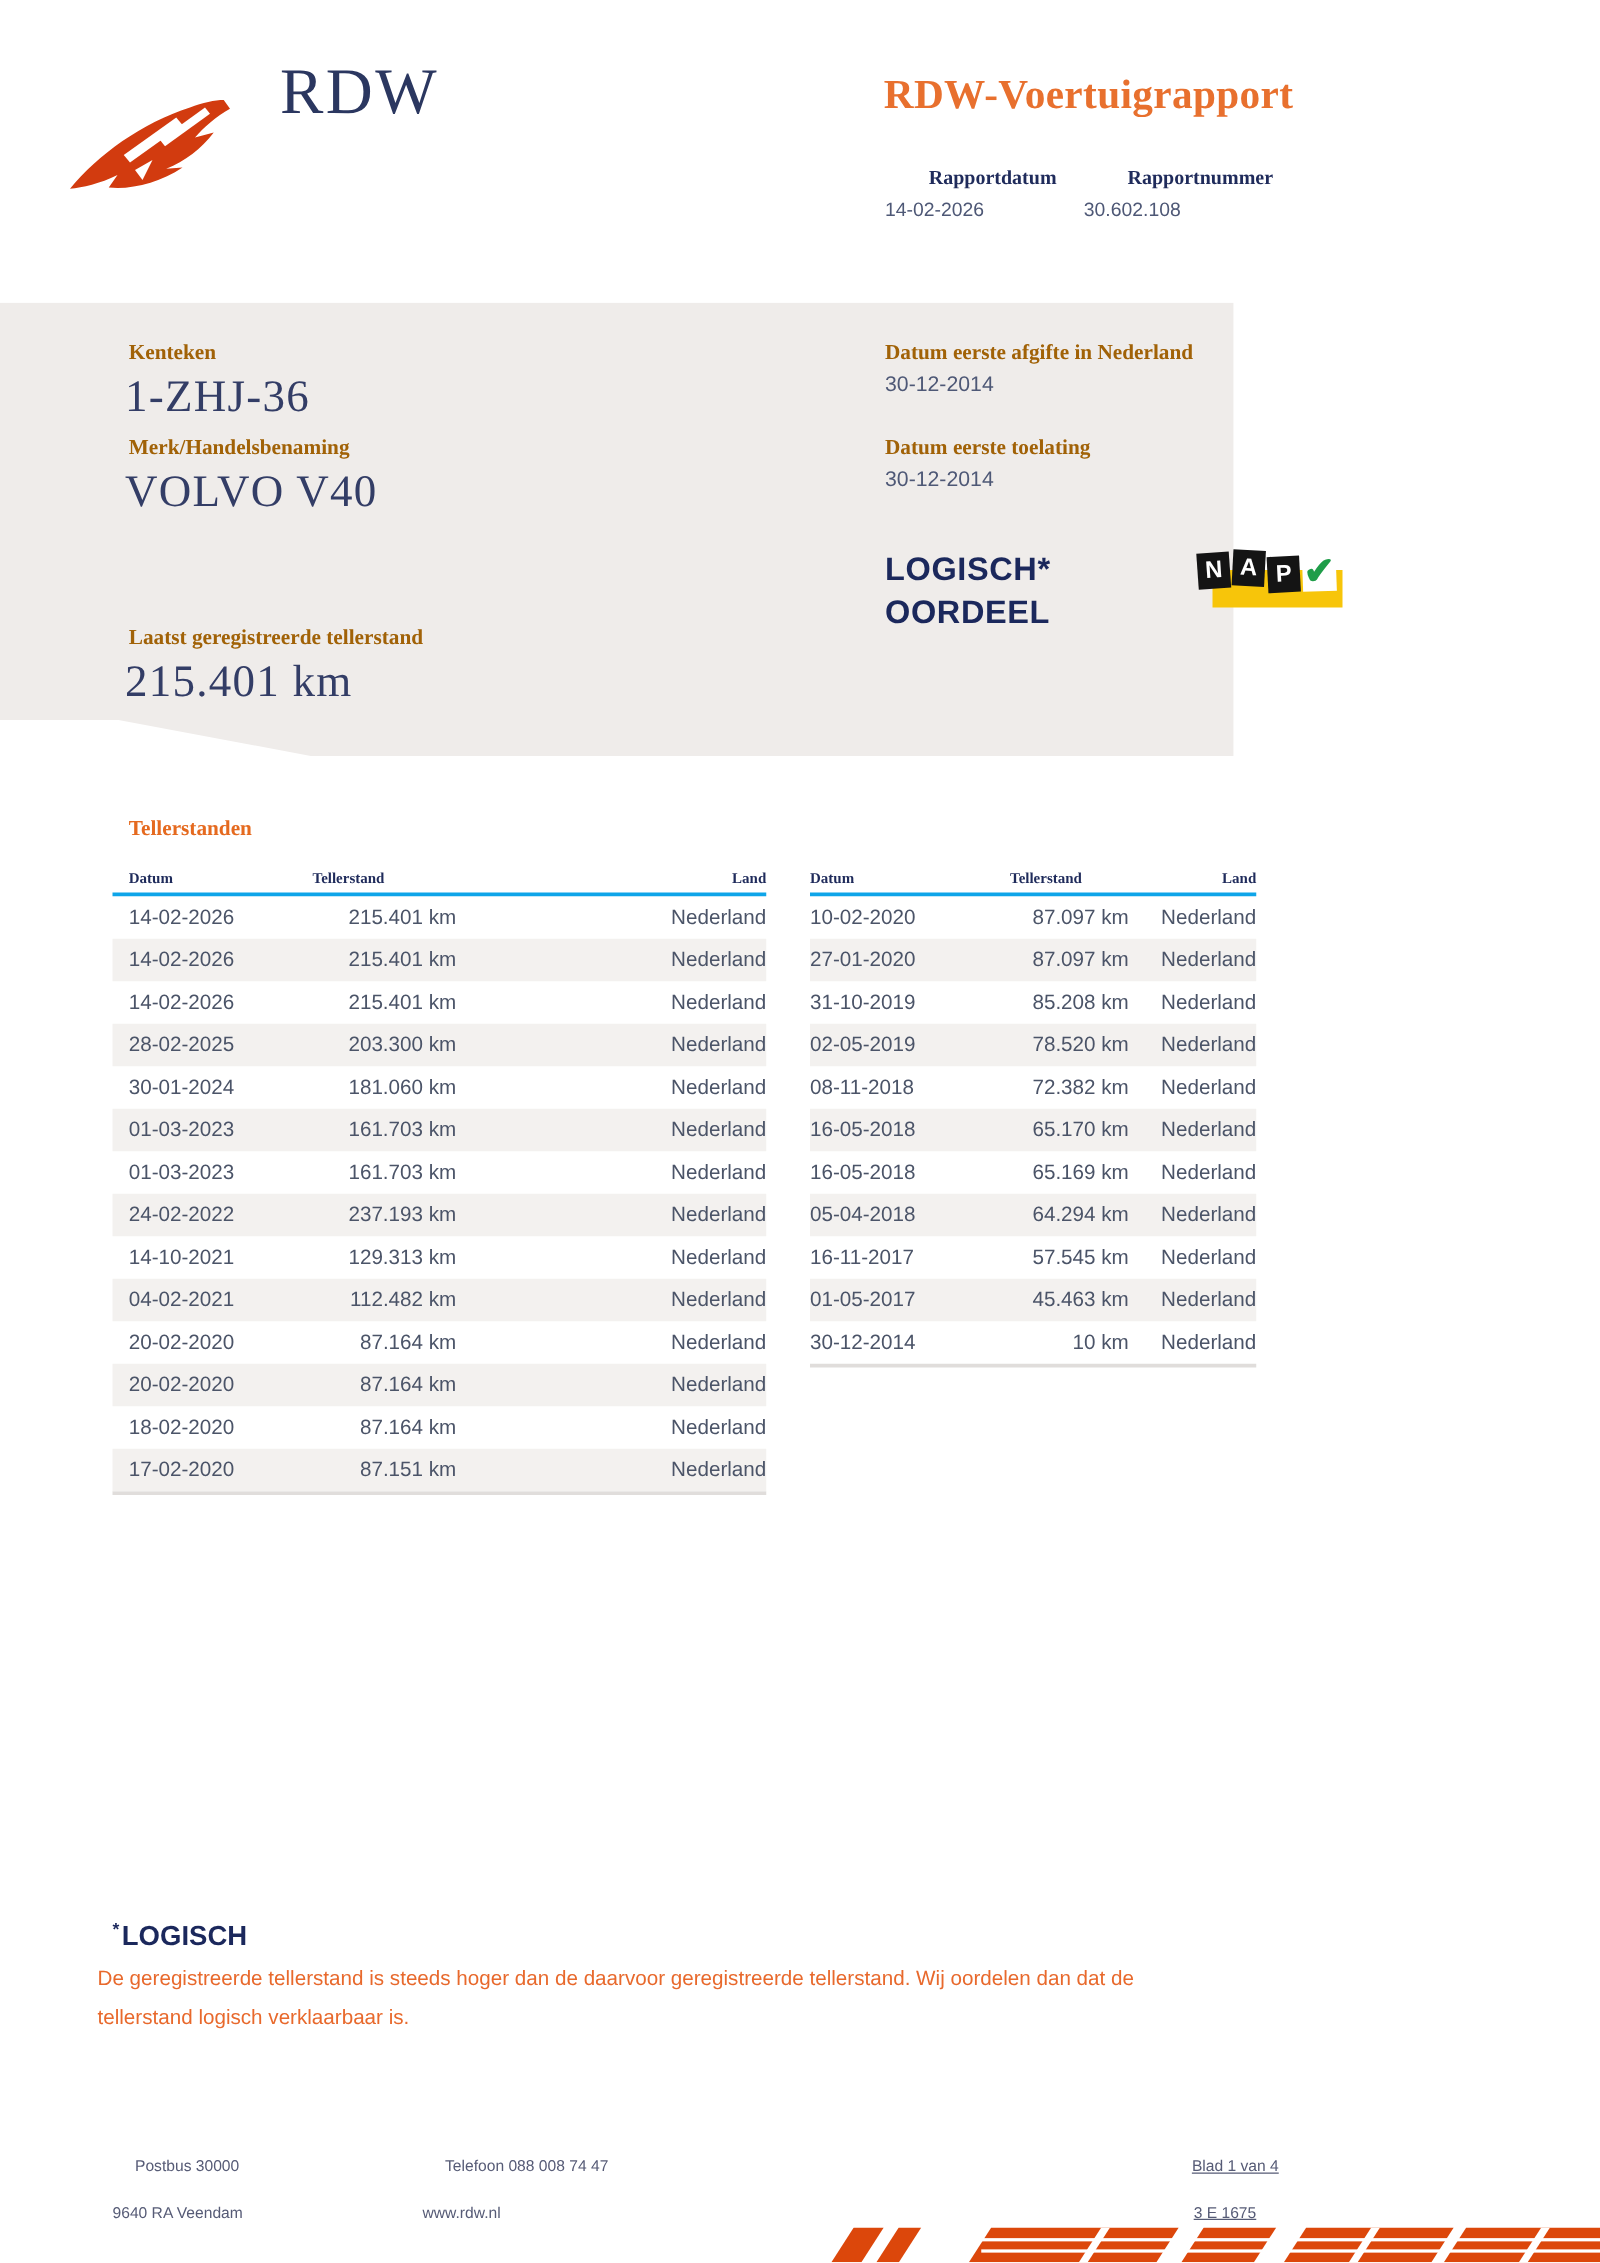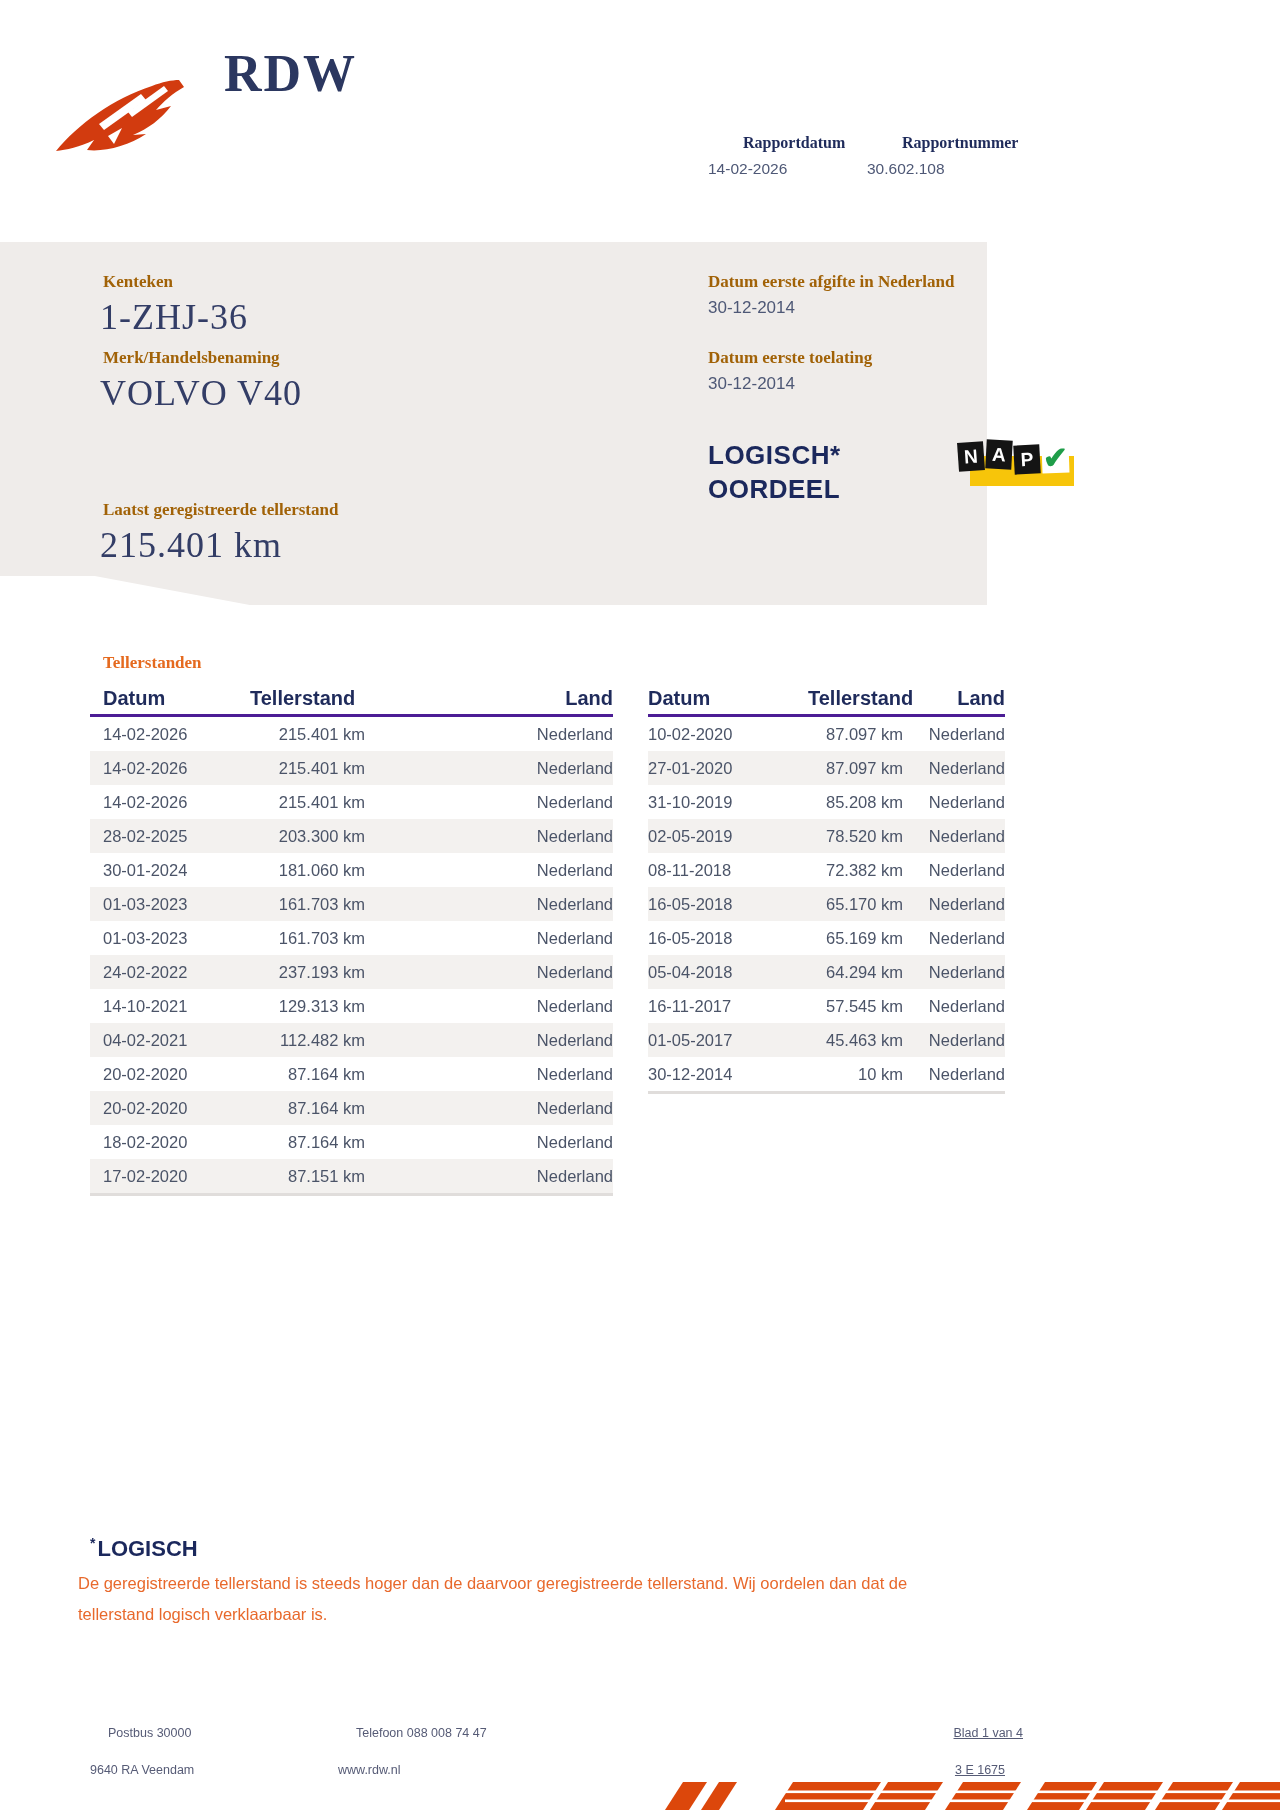--- a/index.html
+++ b/index.html
@@ -2,21 +2,21 @@
 <html><head>
 <meta charset="utf-8">
 <style>
   html,body{margin:0;padding:0;background:#fff;}
   .page{position:relative;width:1280px;height:1810px;background:#ffffff;overflow:hidden;
         font-family:"Liberation Sans",sans-serif;}
 
   
   .logo-bird{position:absolute;left:52px;top:72px;width:160px;height:95px;}
   .logo-text{position:absolute;left:224px;top:44px;font-family:"Liberation Serif",serif;
-             font-weight:bold;font-size:52px;color:#2B3760;letter-spacing:2px;}
+             font-weight:normal;font-size:52px;color:#2B3760;letter-spacing:2px;}
   .doc-title{position:absolute;left:707px;top:58px;font-family:"Liberation Serif",serif;
              font-weight:bold;font-size:33px;color:#E8702E;letter-spacing:.3px;}
   .rep-label{position:absolute;top:134px;font-family:"Liberation Serif",serif;font-weight:bold;
              font-size:16px;color:#1F2B5B;margin-left:35px;}
   .rep-value{position:absolute;top:160px;font-size:15.5px;color:#4E5876;}
   .x-date{left:708px;} .x-num{left:867px;}
 
   
   .graybox{position:absolute;left:0;top:242px;width:987px;height:363px;background:#EFECEA;
            clip-path:polygon(0 0,100% 0,100% 100%,25.3% 100%,9.6% 92%,0 92%);}
@@ -40,22 +40,22 @@
              color:#1F9D49;font-size:30px;line-height:27px;font-weight:bold;text-align:center;
              transform:rotate(-2deg);}
 
   
   .section-title{position:absolute;left:103px;top:653px;font-family:"Liberation Serif",serif;
                  font-weight:bold;font-size:17px;color:#E56A1F;}
   .mtable{position:absolute;top:684px;}
   .tleft{left:90px;width:523px;}
   .tright{left:648px;width:357px;}
   .thead{display:grid;height:26px;align-items:end;padding-bottom:4px;
-         border-bottom:3px solid #4c1d95;font-family:Liberation Sans, sans-serif;
-         font-weight:bold;font-size:20px;color:#1F2B5B;}
+         border-bottom:3px solid #0ea5e9;font-family:Liberation Serif, serif;
+         font-weight:bold;font-size:12px;color:#1F2B5B;}
   .tleft .thead,.tleft .trow{grid-template-columns:160px 115px 1fr;}
   .tright .thead,.tright .trow{grid-template-columns:160px 95px 1fr;}
   .rows{border-bottom:3px solid #E0DDDB;}
   .trow{display:grid;height:34px;align-items:center;font-size:16.5px;color:#4B5468;}
   .trow:nth-child(even){background:#F3F1EF;}
   .tc.c1,.th.h1v{text-align:right;}
   .tc.c2,.th.h2{text-align:right;}
   .tleft .tc.c0,.tleft .th.h0{padding-left:13px;}
 
   
@@ -78,20 +78,21 @@
 <div class="page">
 
   <svg class="logo-bird" viewBox="0 0 160 95" xmlns="http://www.w3.org/2000/svg">
     <path fill="#D23B0F" d="M4,79 C26,52 62,26 100,14 C110,10 120,8 127,8 L132,15 C121,21 111,30 104,38 L119,34 C109,47 96,57 81,63 L94,62 C76,74 53,80 35,78 L42,68 C28,75 14,78 4,79 Z"></path>
     <path fill="#ffffff" d="M47,52 L89,22 L94,28 L52,58 Z"></path>
     <path fill="#ffffff" d="M76,40 L112,14 L116,19 L80,45 Z"></path>
     <path fill="#ffffff" d="M56,64 L70,56 L62,72 Z"></path>
   </svg>
   <div class="logo-text">RDW</div>
 
+  <div class="doc-title">RDW-Voertuigrapport</div>
   <div class="rep-label x-date">Rapportdatum</div>
   <div class="rep-label x-num">Rapportnummer</div>
   <div class="rep-value x-date">14-02-2026</div>
   <div class="rep-value x-num">30.602.108</div>
 
   <div class="graybox"></div>
 
   <div class="o-label" style="left:103px;top:272px;">Kenteken</div>
   <div class="big-serif" style="left:100px;top:296px;">1-ZHJ-36</div>
 

